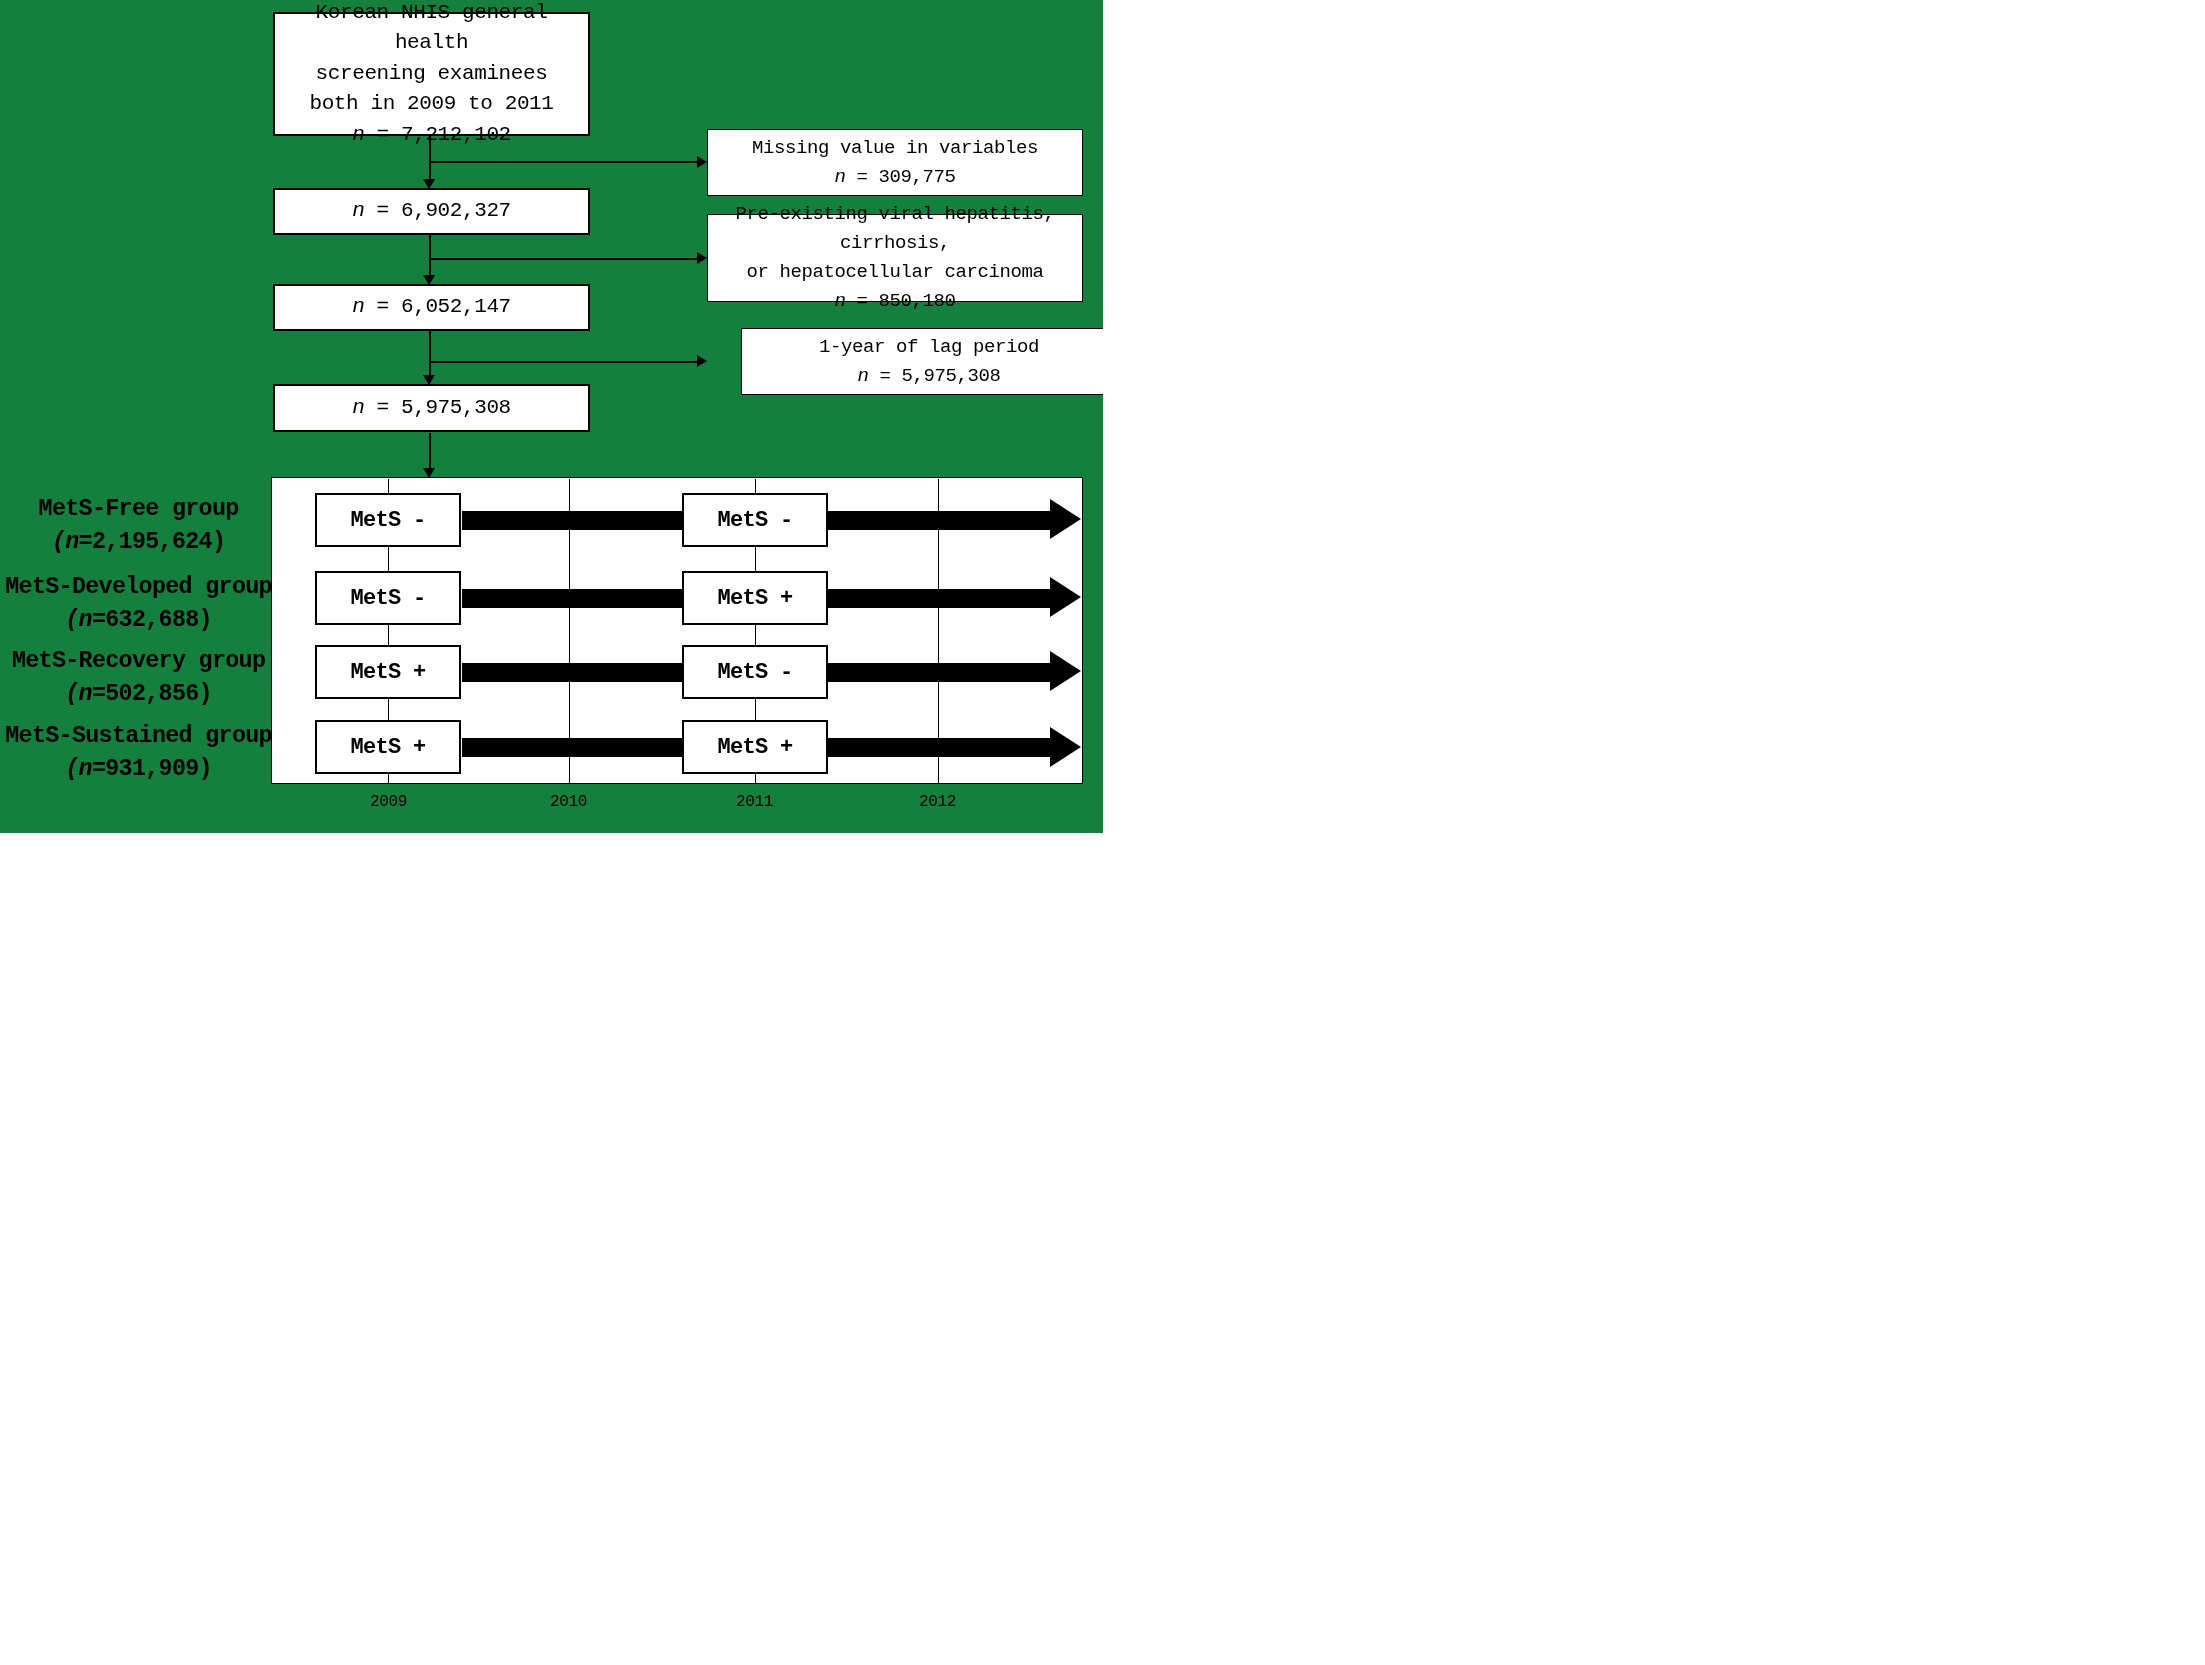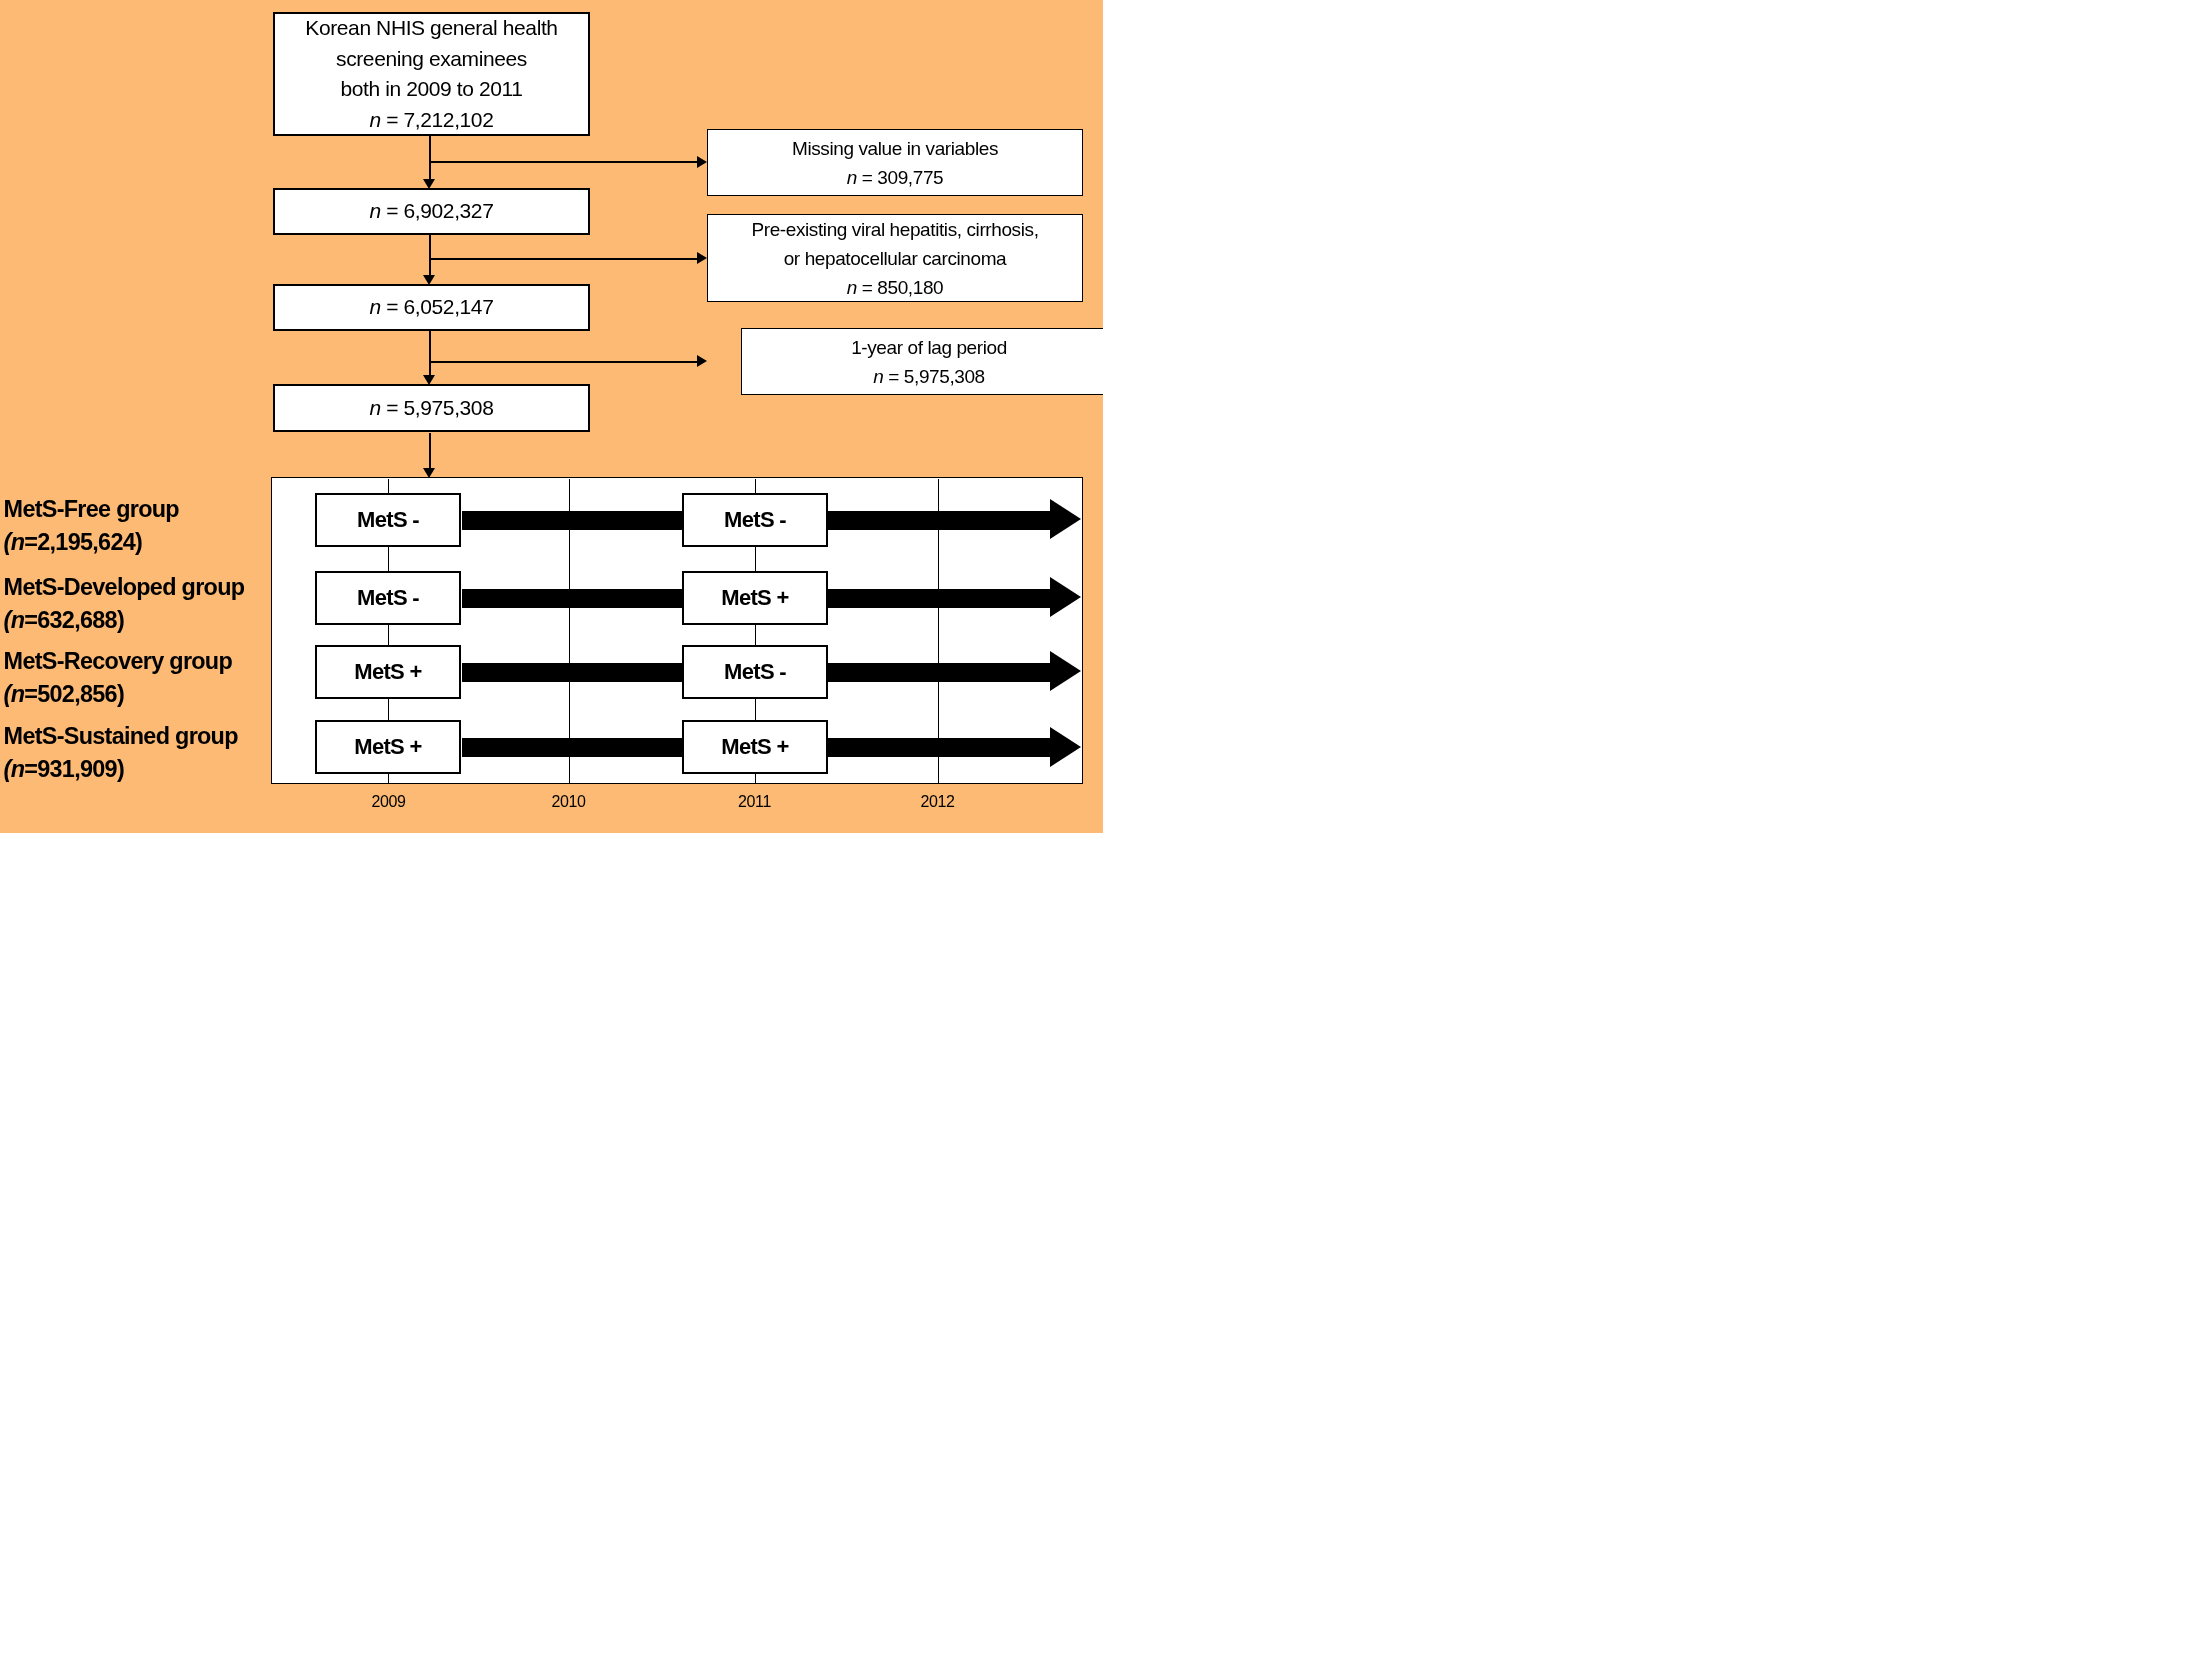--- a/index.html
+++ b/index.html
@@ -1,17 +1,17 @@
 <!DOCTYPE html>
 <html style="font-size:11.4px"><head>
 <meta charset="utf-8">
 <style>
   html,body{margin:0;padding:0;background:#fff}
-  .canvas{position:relative;width:1103px;height:833px;background:#fdba74;
-          font-family:Liberation Sans, sans-serif;color:#000;overflow:hidden}
+  .canvas{position:relative;width:1103px;height:833px;background:#15803d;
+          font-family:Liberation Mono, monospace;color:#000;overflow:hidden}
   .box{position:absolute;background:#fff;border:2.1px solid #000;box-sizing:border-box;
        display:flex;flex-direction:column;align-items:center;justify-content:center;text-align:center;z-index:3}
   .bthin{border-width:1.4px}
   .t30{font-size:21px;line-height:30.5px;letter-spacing:-0.4px}
   .t27{font-size:19px;line-height:29px;letter-spacing:-0.4px}
   .nline::first-letter{font-style:italic}
   .vline{position:absolute;width:2.1px;background:#000}
   .hline{position:absolute;height:2.1px;background:#000}
   .tri-down{position:absolute;width:0;height:0;border-left:6.4px solid transparent;
             border-right:6.4px solid transparent;border-top:10px solid #000}
@@ -33,21 +33,21 @@
   .sbox{position:absolute;width:146px;height:54px;border:2.1px solid #000;background:#fff;z-index:3;
         box-sizing:border-box;display:flex;align-items:center;justify-content:center;
         font-weight:bold;font-size:22px;letter-spacing:-0.7px}
   .s2009{left:315px}.s2011{left:682px}
   .rt1{top:493px}.rt2{top:571px}.rt3{top:645px}.rt4{top:720px}
   .bar{position:absolute;left:462px;width:589px;height:18.5px;background:#000;z-index:2}
   .bt1{top:511px}.bt2{top:589px}.bt3{top:663px}.bt4{top:738px}
   .bartip{position:absolute;left:1050px;width:0;height:0;border-top:20.6px solid transparent;
           border-bottom:20.6px solid transparent;border-left:31px solid #000;z-index:2}
   .tt1{top:499px}.tt2{top:577px}.tt3{top:651px}.tt4{top:727px}
-  .glabel{position:absolute;left:3.6px;width:270px;text-align:left;font-weight:bold;
+  .glabel{position:absolute;left:3.6px;width:270px;text-align:center;font-weight:bold;
           font-size:23.4px;line-height:33px;letter-spacing:-0.7px;z-index:3}
   .gl1{top:493px}.gl2{top:571px}.gl3{top:645px}.gl4{top:720px}
   .year{position:absolute;top:793px;width:99px;text-align:center;font-size:16px;letter-spacing:-0.4px;z-index:3}
   .y1{left:339px}.y2{left:519px}.y3{left:705px}.y4{left:888px}
 </style>
 </head>
 <body>
 
 <div class="canvas">
 

